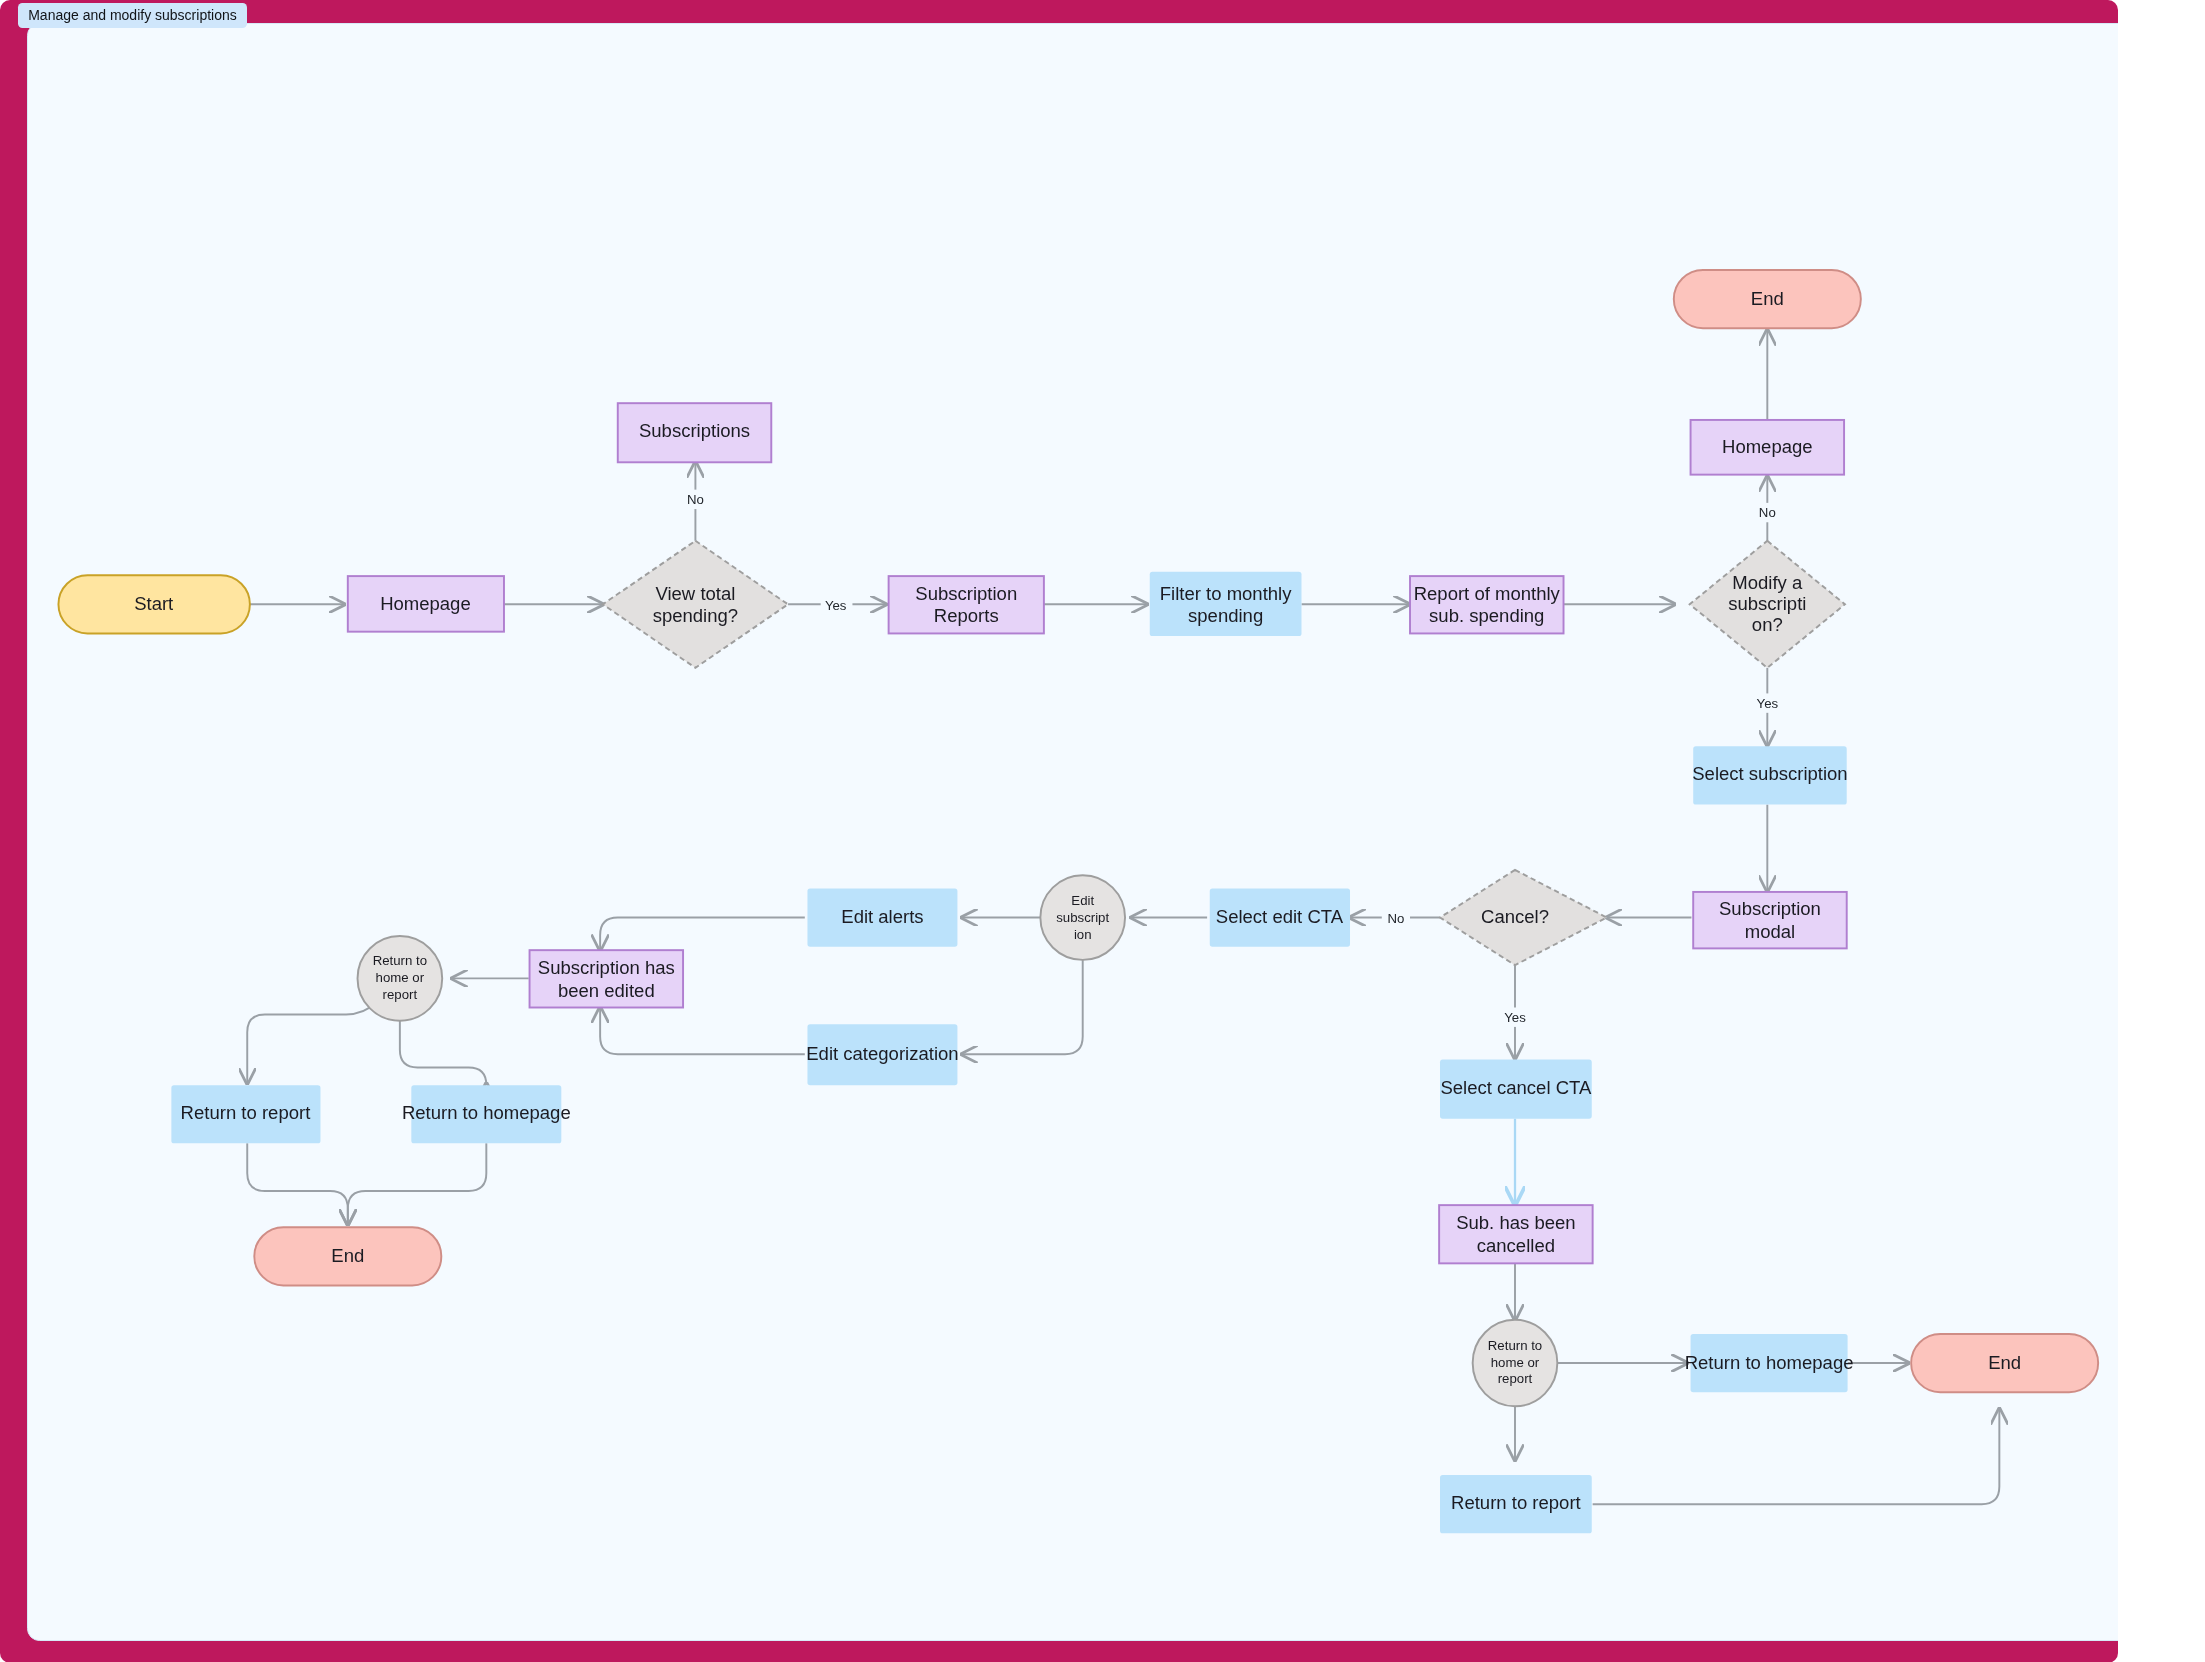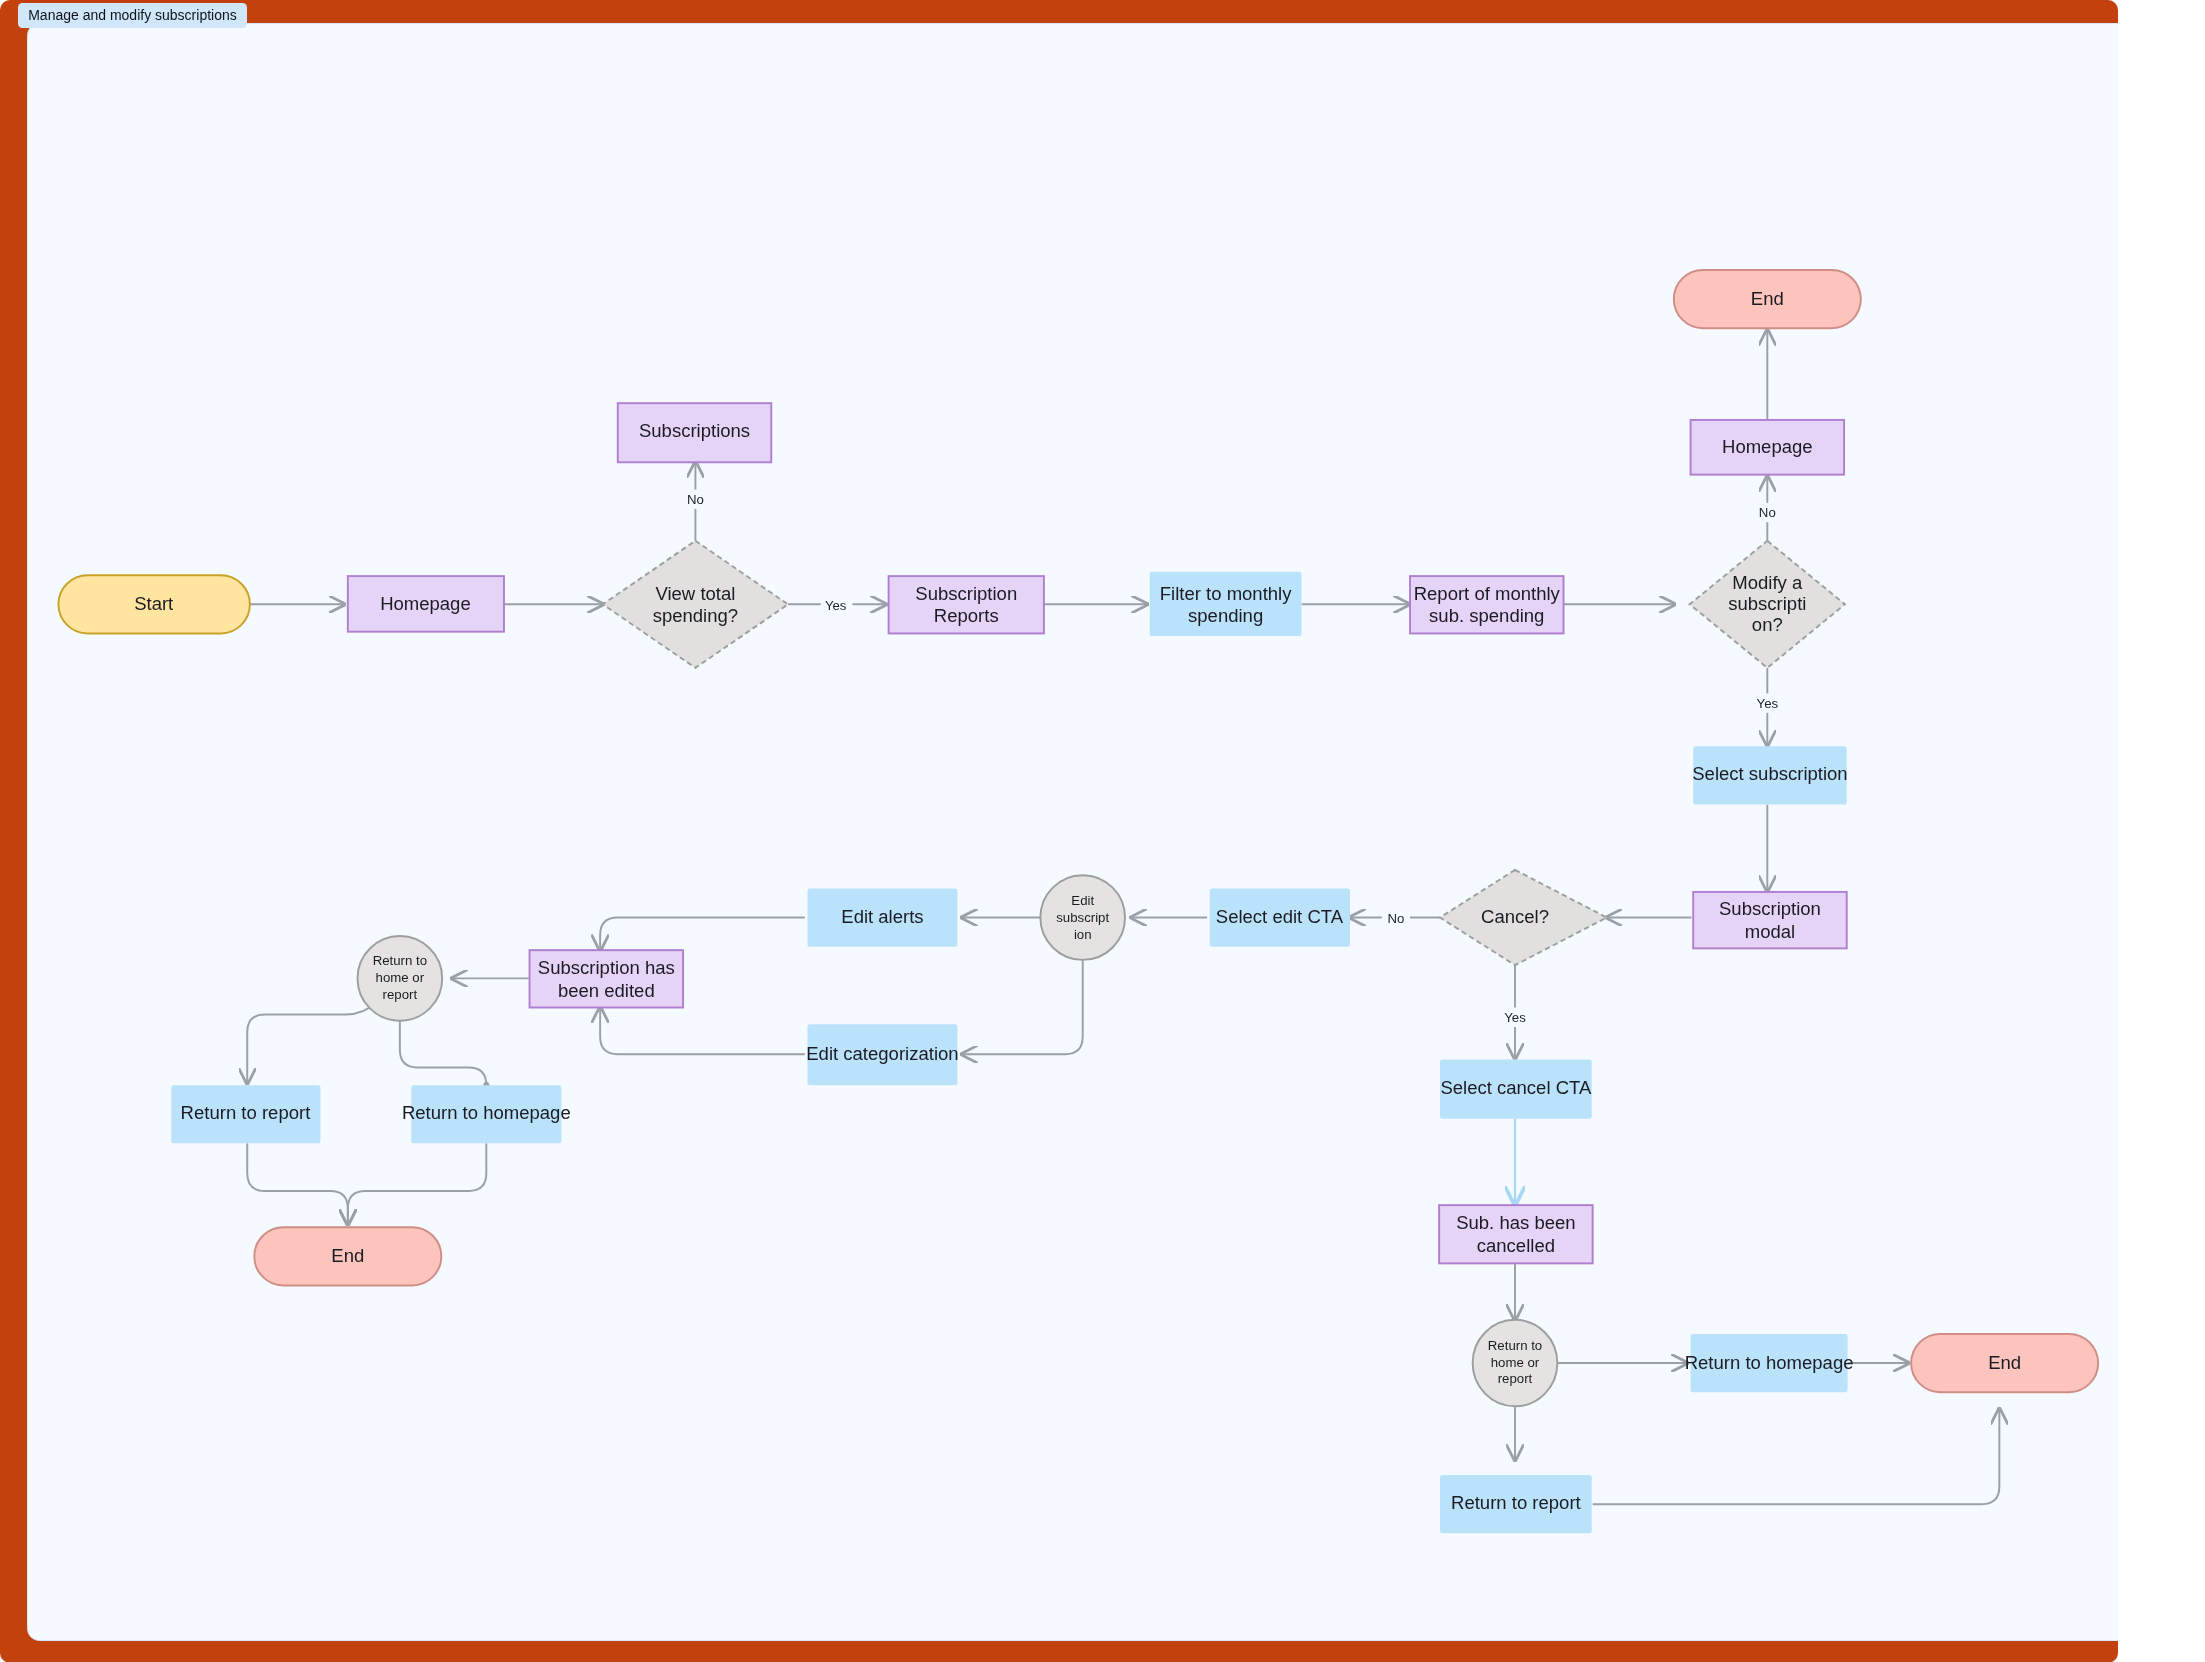--- a/index.html
+++ b/index.html
@@ -5,21 +5,21 @@
   html, body {
     margin: 0;
     padding: 0;
     background: #ffffff;
     font-family: "Liberation Sans", sans-serif;
   }
   #page {
     position: relative;
     width: 2118px;
     height: 1663px;
-    background: #c2410c;
+    background: #be185d;
     overflow: hidden;
     border-radius: 10px;
   }
   #canvas-frame {
     position: absolute;
     left: 27px;
     top: 23px;
     width: 2153px;
     height: 1618px;
     background: #f4faff;

